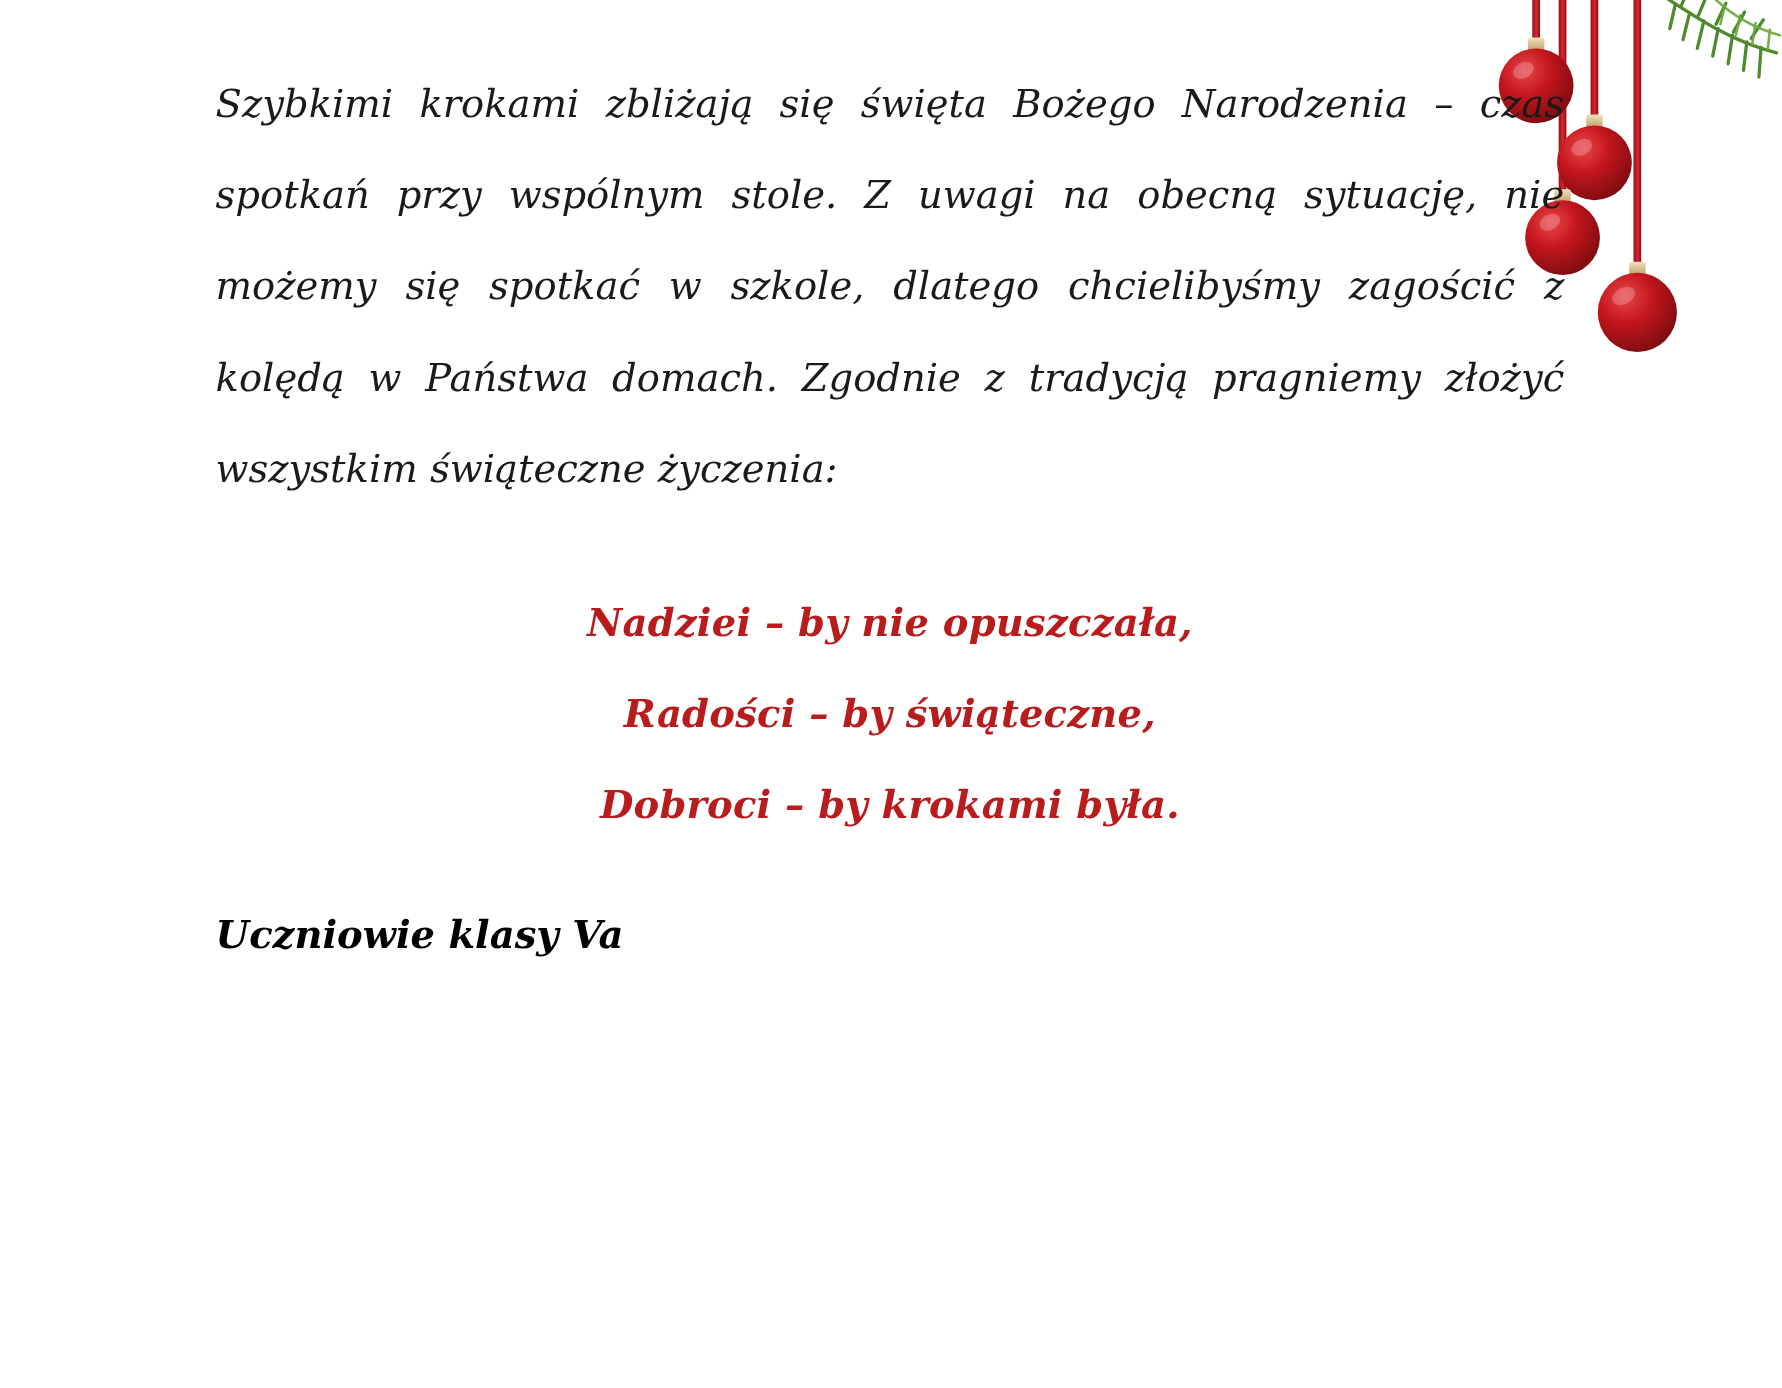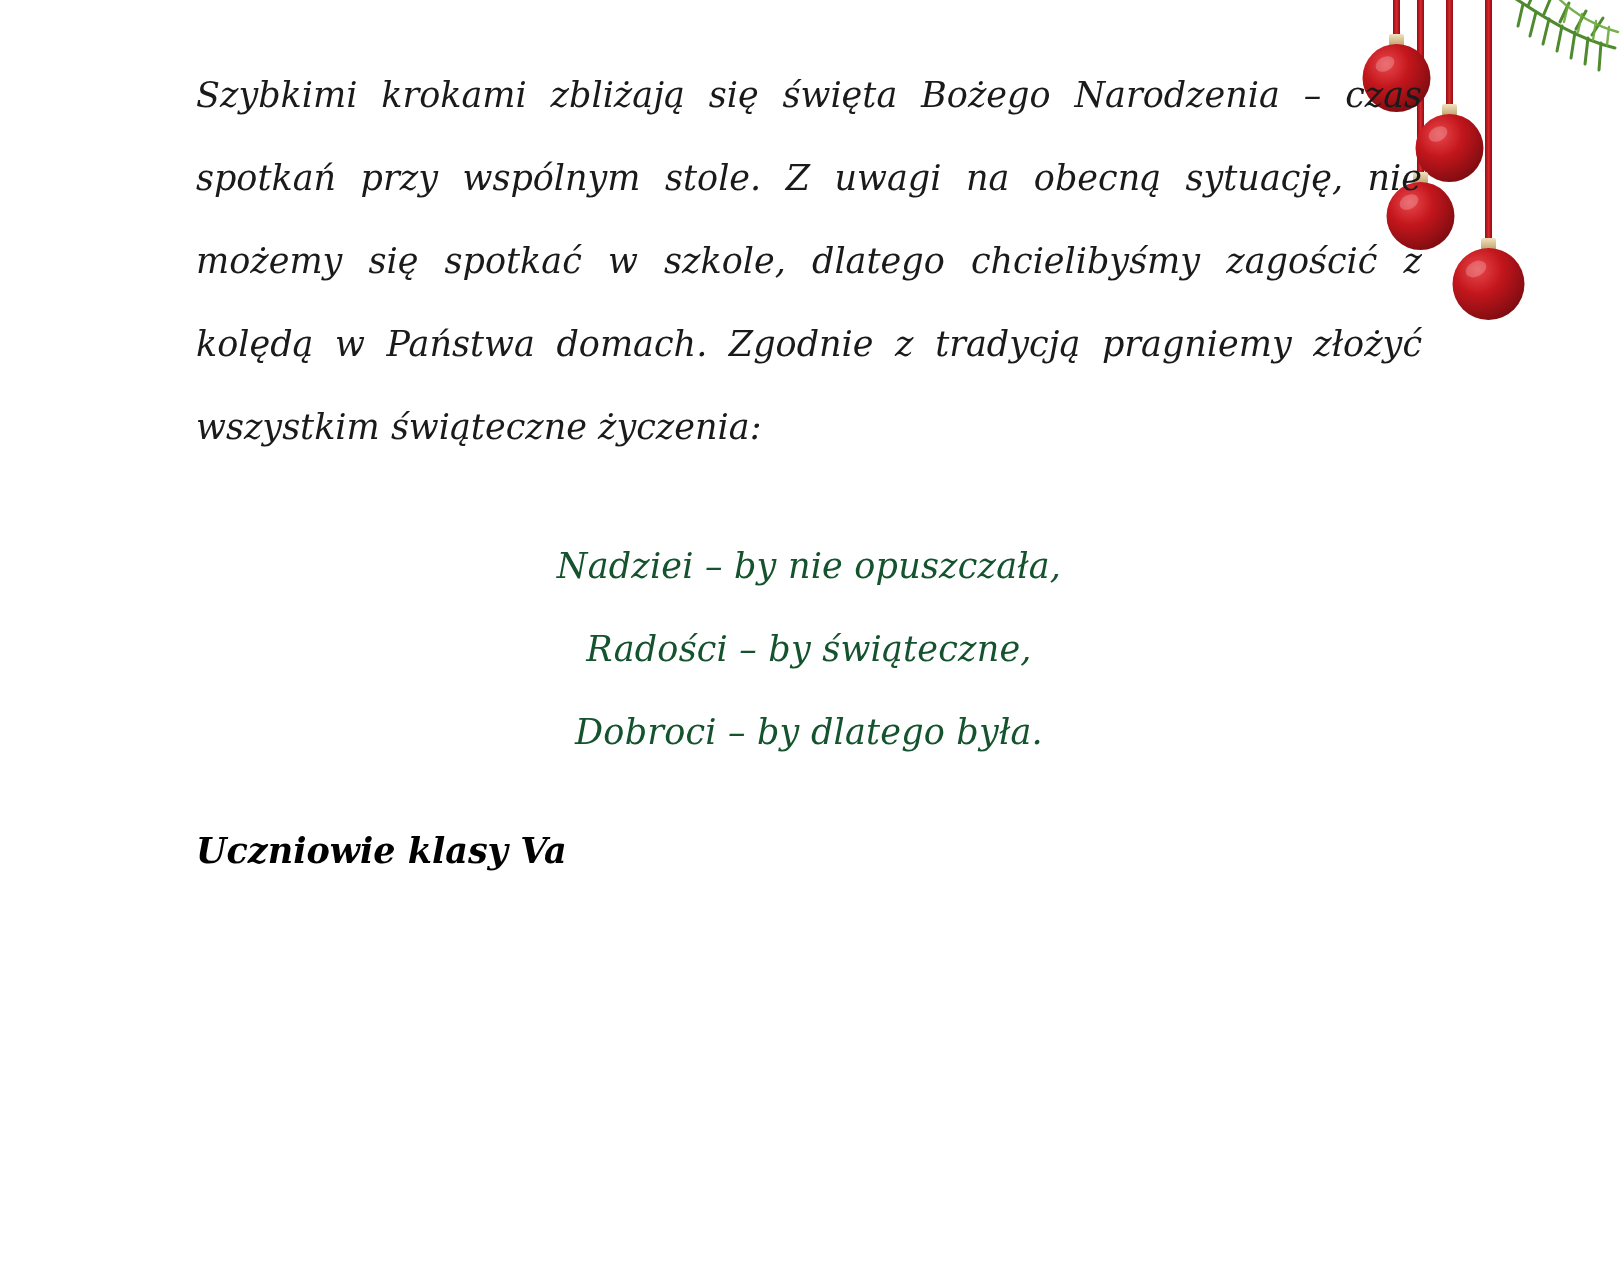--- a/index.html
+++ b/index.html
@@ -47,24 +47,24 @@
     text-align: justify;
   }
 
   .wishes {
     margin-top: 56px;
     text-align: center;
   }
   .wish-line {
     font-family: "DejaVu Serif", serif;
     font-style: italic;
-    font-weight: normal;
+    font-weight: bold;
     font-size: 35px;
     line-height: 83px;
-    color: #14532d;
+    color: #b91c1c;
     letter-spacing: 0.2px;
   }
 
   .para.second {
     margin-top: 52px;
     text-align: left;
     line-height: 84px;
   }
 
   .signature {
@@ -155,19 +155,19 @@
   </svg>
 </div>
 
 <main class="doc">
 
   <p class="para first">Szybkimi krokami zbliżają się święta Bożego Narodzenia – czas spotkań przy wspólnym stole. Z uwagi na obecną sytuację,  nie możemy się spotkać w szkole, dlatego chcielibyśmy zagościć z kolędą w Państwa domach.  Zgodnie z tradycją pragniemy złożyć wszystkim świąteczne życzenia:</p>
 
   <section class="wishes">
     <div class="wish-line">Nadziei – by nie opuszczała,</div>
     <div class="wish-line">Radości – by świąteczne,</div>
-    <div class="wish-line">Dobroci – by dlatego była.</div>
+    <div class="wish-line">Dobroci – by krokami była.</div>
   </section>
 
 
   <div class="signature">Uczniowie klasy Va</div>
 
 </main>
 
 </body></html>

